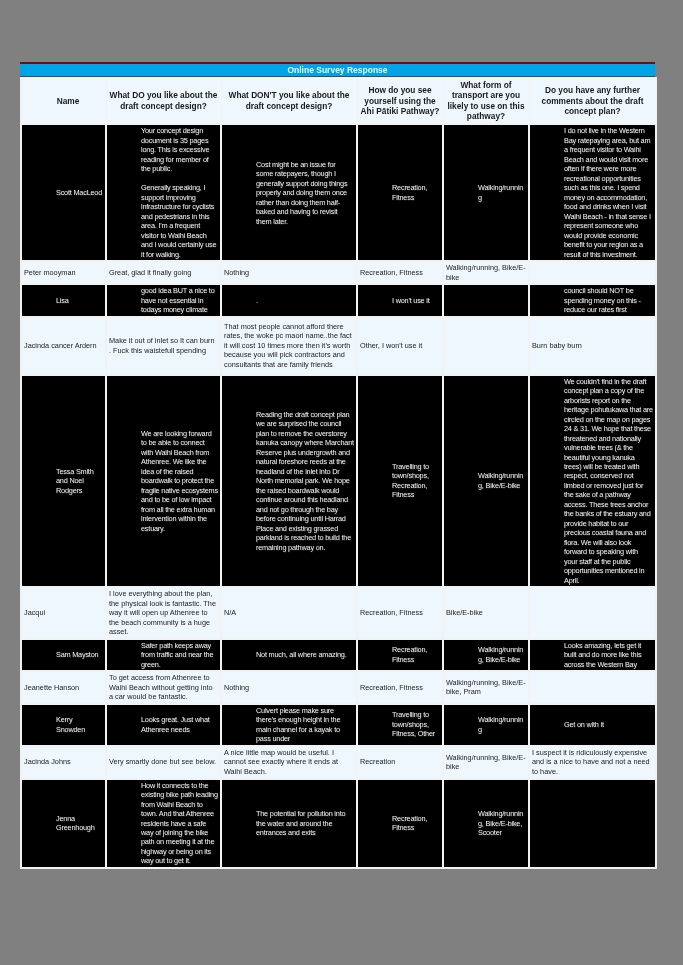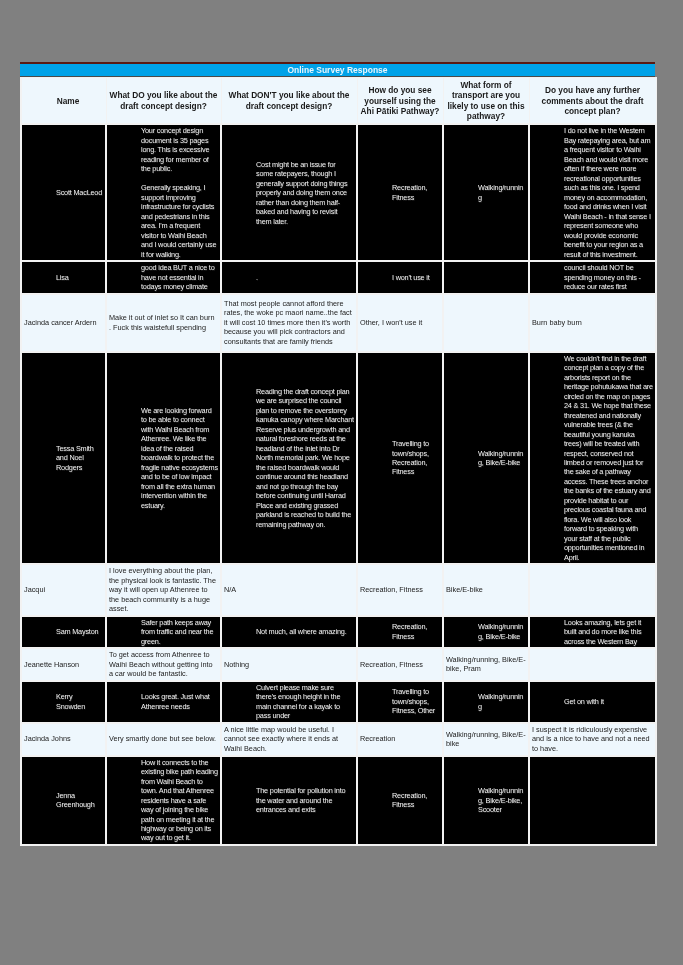--- a/index.html
+++ b/index.html
@@ -100,20 +100,28 @@
       <tr class="redacted" style="height:118px">
         <td>Scott MacLeod</td>
         <td>Your concept design document is 35 pages long. This is excessive reading for member of the public.
 
 Generally speaking, I support improving infrastructure for cyclists and pedestrians in this area. I'm a frequent visitor to Waihi Beach and I would certainly use it for walking.</td>
         <td>Cost might be an issue for some ratepayers, though I generally support doing things properly and doing them once rather than doing them half-baked and having to revisit them later.</td>
         <td>Recreation, Fitness</td>
         <td>Walking/running</td>
         <td>I do not live in the Western Bay ratepaying area, but am a frequent visitor to Waihi Beach and would visit more often if there were more recreational opportunities such as this one. I spend money on accommodation, food and drinks when I visit Waihi Beach - in that sense I represent someone who would provide economic benefit to your region as a result of this investment.</td>
       </tr>
+      <tr class="light" style="height:20px">
+        <td>Peter mooyman</td>
+        <td>Great, glad it finally going</td>
+        <td>Nothing</td>
+        <td>Recreation, Fitness</td>
+        <td>Walking/running, Bike/E-bike</td>
+        <td></td>
+      </tr>
       <tr class="redacted" style="height:27px">
         <td>Lisa</td>
         <td>good idea BUT a nice to have not essential in todays money climate</td>
         <td>.</td>
         <td>I won't use it</td>
         <td></td>
         <td>council should NOT be spending money on this - reduce our rates first</td>
       </tr>
       <tr class="light" style="height:58px">
         <td>Jacinda cancer Ardern</td>

